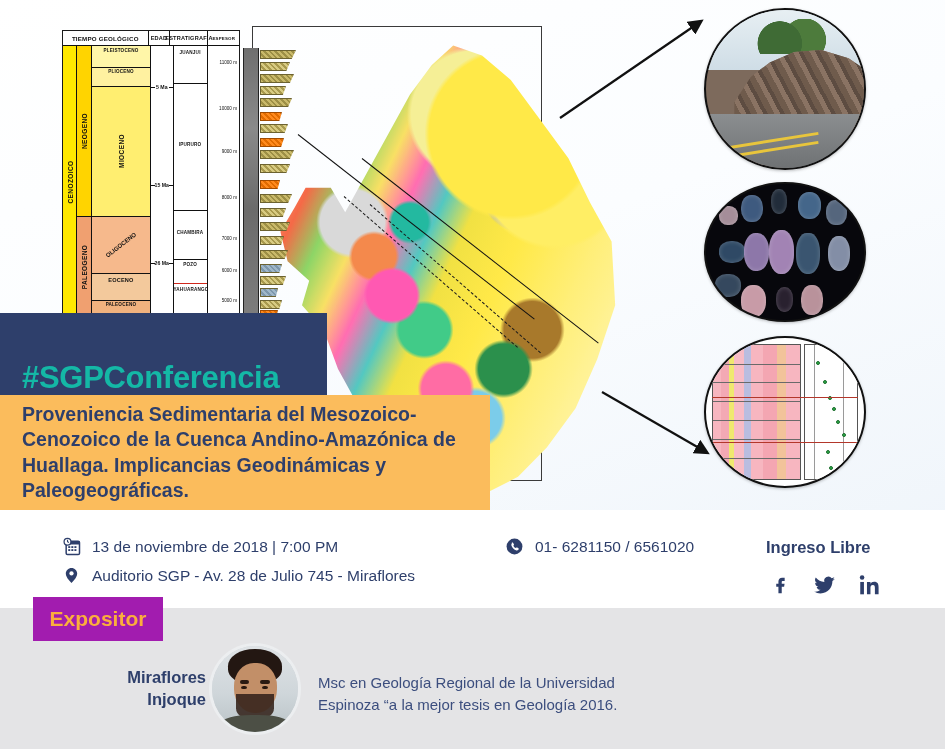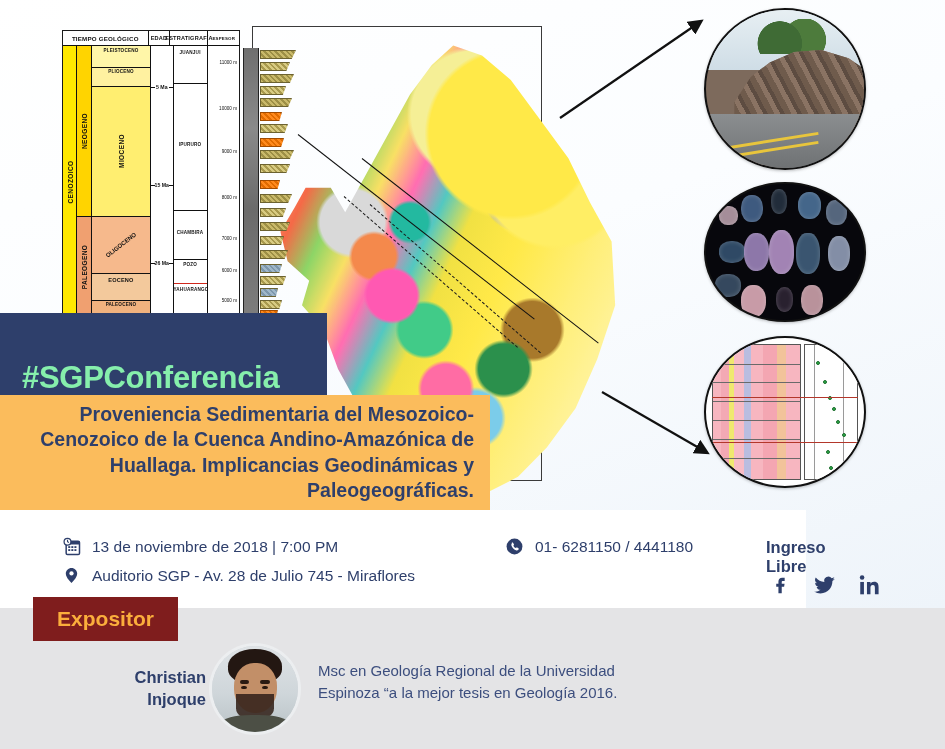--- a/index.html
+++ b/index.html
@@ -220,36 +220,36 @@
   .arrow-svg { position: absolute; left: 0; top: 0; width: 945px; height: 608px;
                pointer-events: none; }
 
   
   .hash-bar {
     position: absolute; left: 0; top: 313px; width: 327px; height: 82px;
     background: #2E3F6B;
     display: flex; align-items: center;
   }
   .hash-text {
-    color: #86efac; font-size: 31px; font-weight: bold;
+    color: #14b8a6; font-size: 31px; font-weight: bold;
     letter-spacing: -.3px; padding-left: 22px; margin-top: 48px;
   }
   .title-bar {
     position: absolute; left: 0; top: 395px; width: 490px; height: 115px;
     background: #FBBC5C;
     display: flex; align-items: center;
   }
   .title-text {
     color: #2E3F6B; font-size: 19.5px; font-weight: bold;
-    line-height: 1.30; padding: 0 16px 0 22px; text-align: right;
+    line-height: 1.30; padding: 0 16px 0 22px;
   }
 
   
   .contact {
-    position: absolute; left: 0; top: 510px; width: 806px; height: 98px;
+    position: absolute; left: 0; top: 510px; width: 945px; height: 98px;
     background: #ffffff;
   }
   .c-col { position: absolute; top: 22px; }
   .c-row { display: flex; align-items: center; height: 29px; }
   .c-ico { width: 30px; display: flex; align-items: center; justify-content: flex-start;
            color:#2E3F6B; }
   .c-txt { color: #2E3F6B; font-size: 15.5px; }
   .col-left { left: 62px; }
   .col-mid  { left: 505px; }
   .ingreso {
@@ -261,22 +261,22 @@
     color: #2E3F6B; align-items: center;
   }
   .socials > span { cursor: pointer; display:flex; }
 
   
   .footer {
     position: absolute; left: 0; top: 608px; width: 945px; height: 141px;
     background: #E4E4E6;
   }
   .expositor-box {
-    position: absolute; left: 33px; top: -11px; width: 145px; height: 44px;
-    background: #7f1d1d; display: flex; align-items: center; justify-content: center;
+    position: absolute; left: 33px; top: -11px; width: 130px; height: 44px;
+    background: #a21caf; display: flex; align-items: center; justify-content: center;
   }
   .expositor-txt { color: #FBAE3C; font-size: 21px; font-weight: bold; }
   .speaker-name {
     position: absolute; left: 78px; top: 58px; width: 128px;
     text-align: right; color: #2E3F6B; font-size: 16.5px;
     font-weight: bold; line-height: 1.35;
   }
   .avatar {
     position: absolute; left: 212px; top: 38px; width: 86px; height: 86px;
     border-radius: 50%; overflow: hidden; background: #cfd4d8;
@@ -288,21 +288,21 @@
              background:#231712; border-radius:50% 50% 42% 42%; }
   .av-face { position:absolute; left:25%; top:20%; width:50%; height:58%;
              background:#c28f68; border-radius:46% 46% 48% 48%; }
   .av-brow { position:absolute; width:11%; height:4%; background:#2a1a12; border-radius:2px; }
   .av-eye  { position:absolute; width:7%; height:4.5%; background:#27170f; border-radius:50%; }
   .av-beard{ position:absolute; left:28%; top:56%; width:44%; height:30%;
              background:#33221a; border-radius:0 0 46% 46%; opacity:.88; }
   .av-body { position:absolute; left:12%; bottom:0; width:76%; height:20%;
              background:#4c4f45; border-radius:44% 44% 0 0; }
   .bio {
-    position: absolute; left: 318px; top: 52px; width: 350px;
+    position: absolute; left: 318px; top: 64px; width: 350px;
     color: #3C4E7E; font-size: 15px; line-height: 1.46;
   }
 </style>
 </head>
 <body>
 
 <div id="poster">
 
   <div class="art-area">
     <div class="art-wash"></div>
@@ -527,21 +527,21 @@
       <div class="c-row">
         <span class="c-ico">
           <svg width="19" height="19" viewBox="0 0 24 24">
             <circle cx="12" cy="12" r="10" fill="#2E3F6B"></circle>
             <path d="M8.6 7.4c.5-.5 1.3-.4 1.7.2l.9 1.4c.3.5.2 1.1-.2 1.5l-.5.5
                      c.6 1.3 1.7 2.4 3 3l.5-.5c.4-.4 1-.5 1.5-.2l1.4.9
                      c.6.4.7 1.2.2 1.7l-.6.6c-.5.5-1.3.7-2 .5
                      -3.1-.9-5.6-3.4-6.5-6.5-.2-.7 0-1.5.5-2z" fill="#fff"></path>
           </svg>
         </span>
-        <span class="c-txt">01- 6281150 / 4441180</span>
+        <span class="c-txt">01- 6281150 / 6561020</span>
       </div>
     </div>
 
     <div class="ingreso">Ingreso Libre</div>
 
     <div class="socials">
       <span>
         <svg width="22" height="26" viewBox="0 0 24 24" fill="#2E3F6B">
           <path d="M15.6 4.2h-2.4c-2.4 0-4 1.6-4 4.1v2.3H6.8v3.4h2.4V21h3.6v-7h2.6l.5-3.4
                    h-3.1V8.8c0-.8.4-1.2 1.3-1.2h1.9V4.2z"></path>
@@ -570,21 +570,21 @@
     </div>
   </div>
 
   <div class="footer">
 
     <div class="expositor-box">
       <span class="expositor-txt">Expositor</span>
     </div>
 
     <div class="speaker-name">
-      <div>Christian</div>
+      <div>Miraflores</div>
       <div>Injoque</div>
     </div>
 
     <div class="avatar">
       <div class="av-bg"></div>
       <div class="av-hair"></div>
       <div class="av-face"></div>
       <div class="av-brow" style="left:32%; top:40%;"></div>
       <div class="av-brow" style="left:56%; top:40%;"></div>
       <div class="av-eye" style="left:34%; top:46%;"></div>

